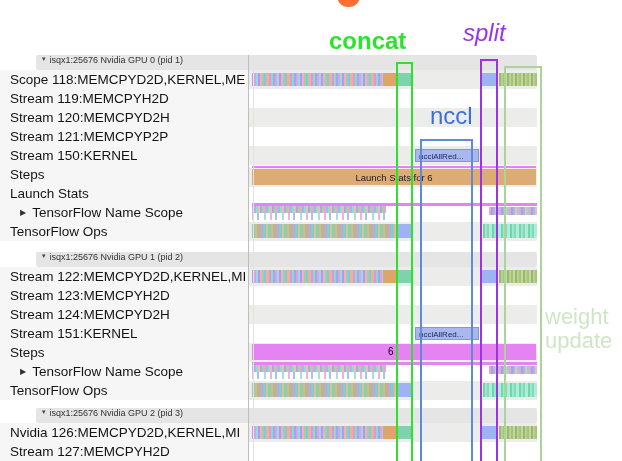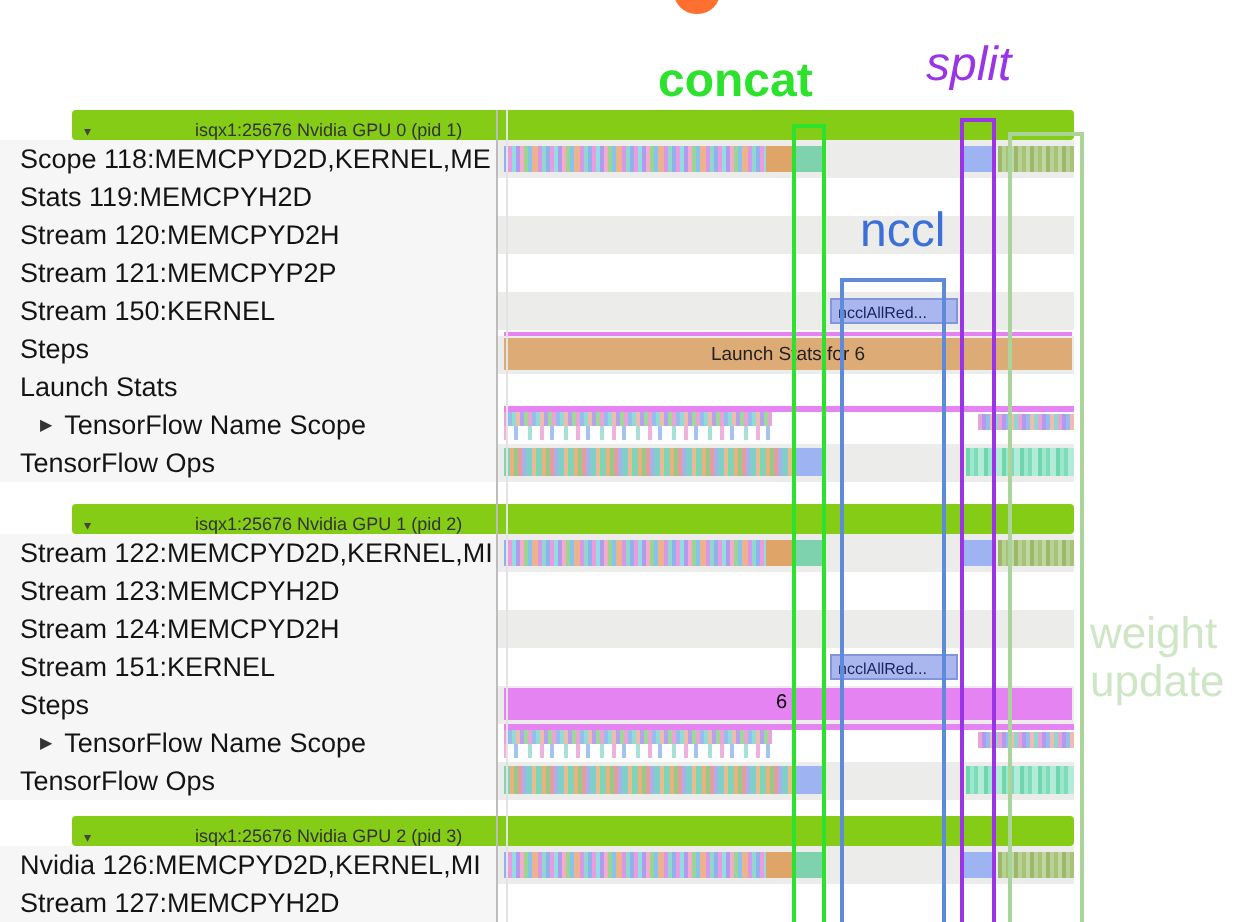--- a/index.html
+++ b/index.html
@@ -1,20 +1,20 @@
 <!DOCTYPE html>
 <html><head>
 <meta charset="utf-8">
 <style>
   html,body{margin:0;padding:0;}
   #app{position:relative;width:622px;height:461px;background:#fff;overflow:hidden;
        font-family:"Liberation Sans", sans-serif; -webkit-font-smoothing:antialiased;}
   
-  .proc-header{position:absolute;left:36px;width:501px;height:15px;background:#84cc16;
-       border-radius:2px;display:flex;align-items:flex-end;font-size:9px;color:#333;gap:48px;}
+  .proc-header{position:absolute;left:36px;width:501px;height:15px;background:#e5e5e5;
+       border-radius:2px;display:flex;align-items:flex-start;font-size:9px;color:#333;}
   .proc-header .tri{font-size:7px;margin:0 4px 0 6px;color:#444;}
   .row-label{position:absolute;left:0;width:248px;height:19px;background:#f6f6f6;
        font-size:13.5px;color:#141414;display:flex;align-items:center;
        white-space:nowrap;overflow:hidden;padding-left:10px;box-sizing:border-box;}
   .row-label.indent{padding-left:20px;}
   .row-label .arrow{font-size:8px;color:#333;margin-right:6px;}
   .row-tl{position:absolute;left:249px;width:288px;height:19px;}
   .row-tl.alt{background:#ececeb;}
   .bar{position:absolute;}
   
@@ -76,21 +76,21 @@
         <span>Scope 118:MEMCPYD2D,KERNEL,ME</span>
       </div>
       <div class="row-tl alt" style="top: 70px;">
         <div class="bar stripesA" style="left: 3px; top: 3px; width: 131px; height: 13px;"></div>
         <div class="bar sol-orange" style="left: 134px; top: 3px; width: 14px; height: 13px;"></div>
         <div class="bar sol-teal" style="left: 148px; top: 3px; width: 14px; height: 13px;"></div>
         <div class="bar sol-blue" style="left: 233px; top: 3px; width: 15px; height: 13px;"></div>
         <div class="bar stripesOlive" style="left: 250px; top: 3px; width: 38px; height: 13px;"></div>
       </div>
       <div class="row-label" style="top: 89px;">
-        <span>Stats 119:MEMCPYH2D</span>
+        <span>Stream 119:MEMCPYH2D</span>
       </div>
       <div class="row-tl" style="top: 89px;"></div>
       <div class="row-label" style="top: 108px;">
         <span>Stream 120:MEMCPYD2H</span>
       </div>
       <div class="row-tl alt" style="top: 108px;"></div>
       <div class="row-label" style="top: 127px;">
         <span>Stream 121:MEMCPYP2P</span>
       </div>
       <div class="row-tl" style="top: 127px;"></div>

